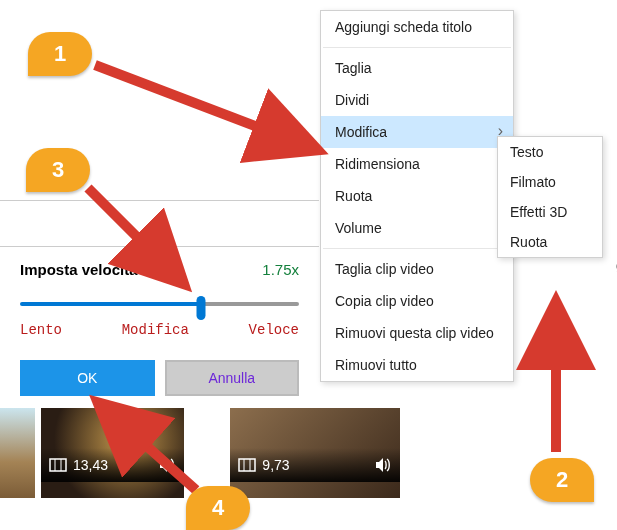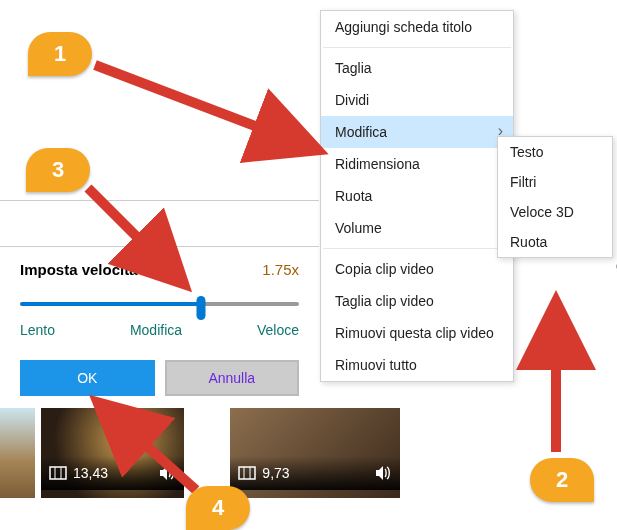--- a/index.html
+++ b/index.html
@@ -49,21 +49,21 @@
   .menu-sep {
     height: 1px;
     background: #e6e6e6;
     margin: 4px 2px;
   }
   
   .sub-menu {
     position: absolute;
     left: 497px;
     top: 136px;
-    width: 116px;
+    width: 106px;
     background: #fff;
     border: 1px solid #d0d0d0;
     box-shadow: 2px 2px 6px rgba(0,0,0,0.15);
   }
   .sub-menu .menu-item { padding: 7px 12px; }
   .sub-menu .menu-item.highlight { background: #e5e5e5; }
 
   
   .panel-top-border {
     position: absolute;
@@ -81,21 +81,21 @@
     padding: 14px 20px 12px 20px;
     border-top: 1px solid #ccc;
   }
   .panel-header {
     display: flex;
     justify-content: space-between;
     align-items: center;
     margin-bottom: 16px;
   }
   .panel-title { font-weight: 700; font-size: 15px; color: #000; }
-  .panel-value { font-size: 15px; color: #a16207; text-align: right; }
+  .panel-value { font-size: 15px; color: #15803d; text-align: right; }
   .slider {
     position: relative;
     height: 18px;
     margin-bottom: 10px;
   }
   .slider-track {
     position: absolute;
     top: 8px; left: 0; right: 0;
     height: 4px;
     border-radius: 2px;
@@ -107,22 +107,23 @@
     left: 65%;
     transform: translateX(-50%);
     width: 9px; height: 24px;
     background: #0078d4;
     border-radius: 5px;
   }
   .slider-labels {
     display: flex;
     justify-content: space-between;
     font-size: 14px;
-    color: #0f766e;
+    color: #b91c1c;
     margin-top: 4px;
+    font-family: Liberation Mono, monospace;
   }
   .btn-row {
     display: flex;
     gap: 10px;
     margin-top: 22px;
   }
   .btn {
     flex: 1;
     text-align: center;
     padding: 8px 1px;
@@ -152,21 +153,21 @@
   }
   .thumb {
     height: 90px;
     position: relative;
     background: linear-gradient(135deg,#6b4a2a 0%, #2c1c13 100%);
     color: #fff;
     overflow: hidden;
   }
   .thumb .thumb-overlay {
     position: absolute;
-    left: 0; right: 0; bottom: 8px;
+    left: 0; right: 0; bottom: 16px;
     height: 34px;
     background: linear-gradient(to top, rgba(0,0,0,0.9), rgba(0,0,0,0));
     display: flex;
     align-items: center;
     gap: 6px;
     padding: 0 8px;
     font-size: 14px;
   }
   .thumb .icon-aspect,
   .thumb .icon-sound {
@@ -213,30 +214,30 @@
 <div class="context-menu">
   <div class="menu-item">Aggiungi scheda titolo</div>
   <div class="menu-sep"></div>
   <div class="menu-item">Taglia</div>
   <div class="menu-item">Dividi</div>
   <div class="menu-item has-sub highlight">Modifica</div>
   <div class="menu-item has-sub">Ridimensiona</div>
   <div class="menu-item">Ruota</div>
   <div class="menu-item">Volume</div>
   <div class="menu-sep"></div>
+  <div class="menu-item">Taglia clip video</div>
   <div class="menu-item">Copia clip video</div>
-  <div class="menu-item">Taglia clip video</div>
   <div class="menu-item">Rimuovi questa clip video</div>
   <div class="menu-item">Rimuovi tutto</div>
 </div>
 
 <div class="sub-menu">
   <div class="menu-item">Testo</div>
-  <div class="menu-item">Filtri</div>
-  <div class="menu-item">Veloce 3D</div>
+  <div class="menu-item">Filmato</div>
+  <div class="menu-item">Effetti 3D</div>
   <div class="menu-item">Ruota</div>
 </div>
 
 <div class="panel-top-border"></div>
 <div class="speed-panel">
   <div class="panel-header">
     <span class="panel-title">Imposta velocità clip</span>
     <span class="panel-value">1.75x</span>
   </div>
   <div class="slider">

